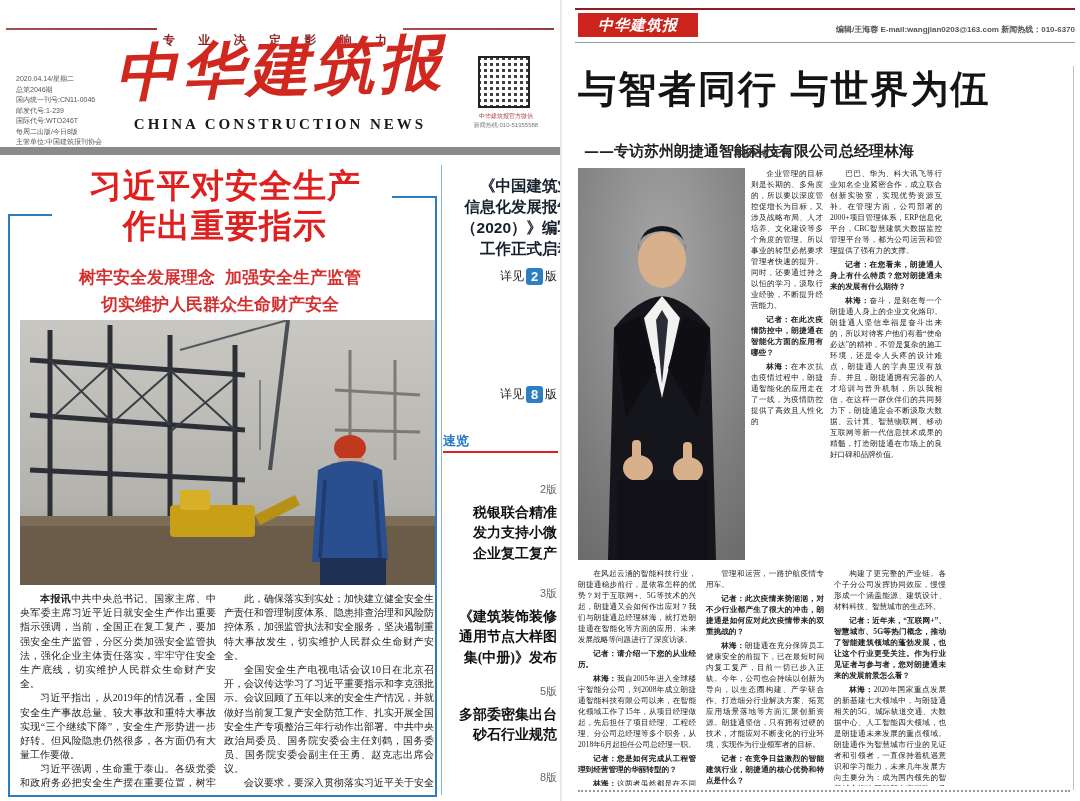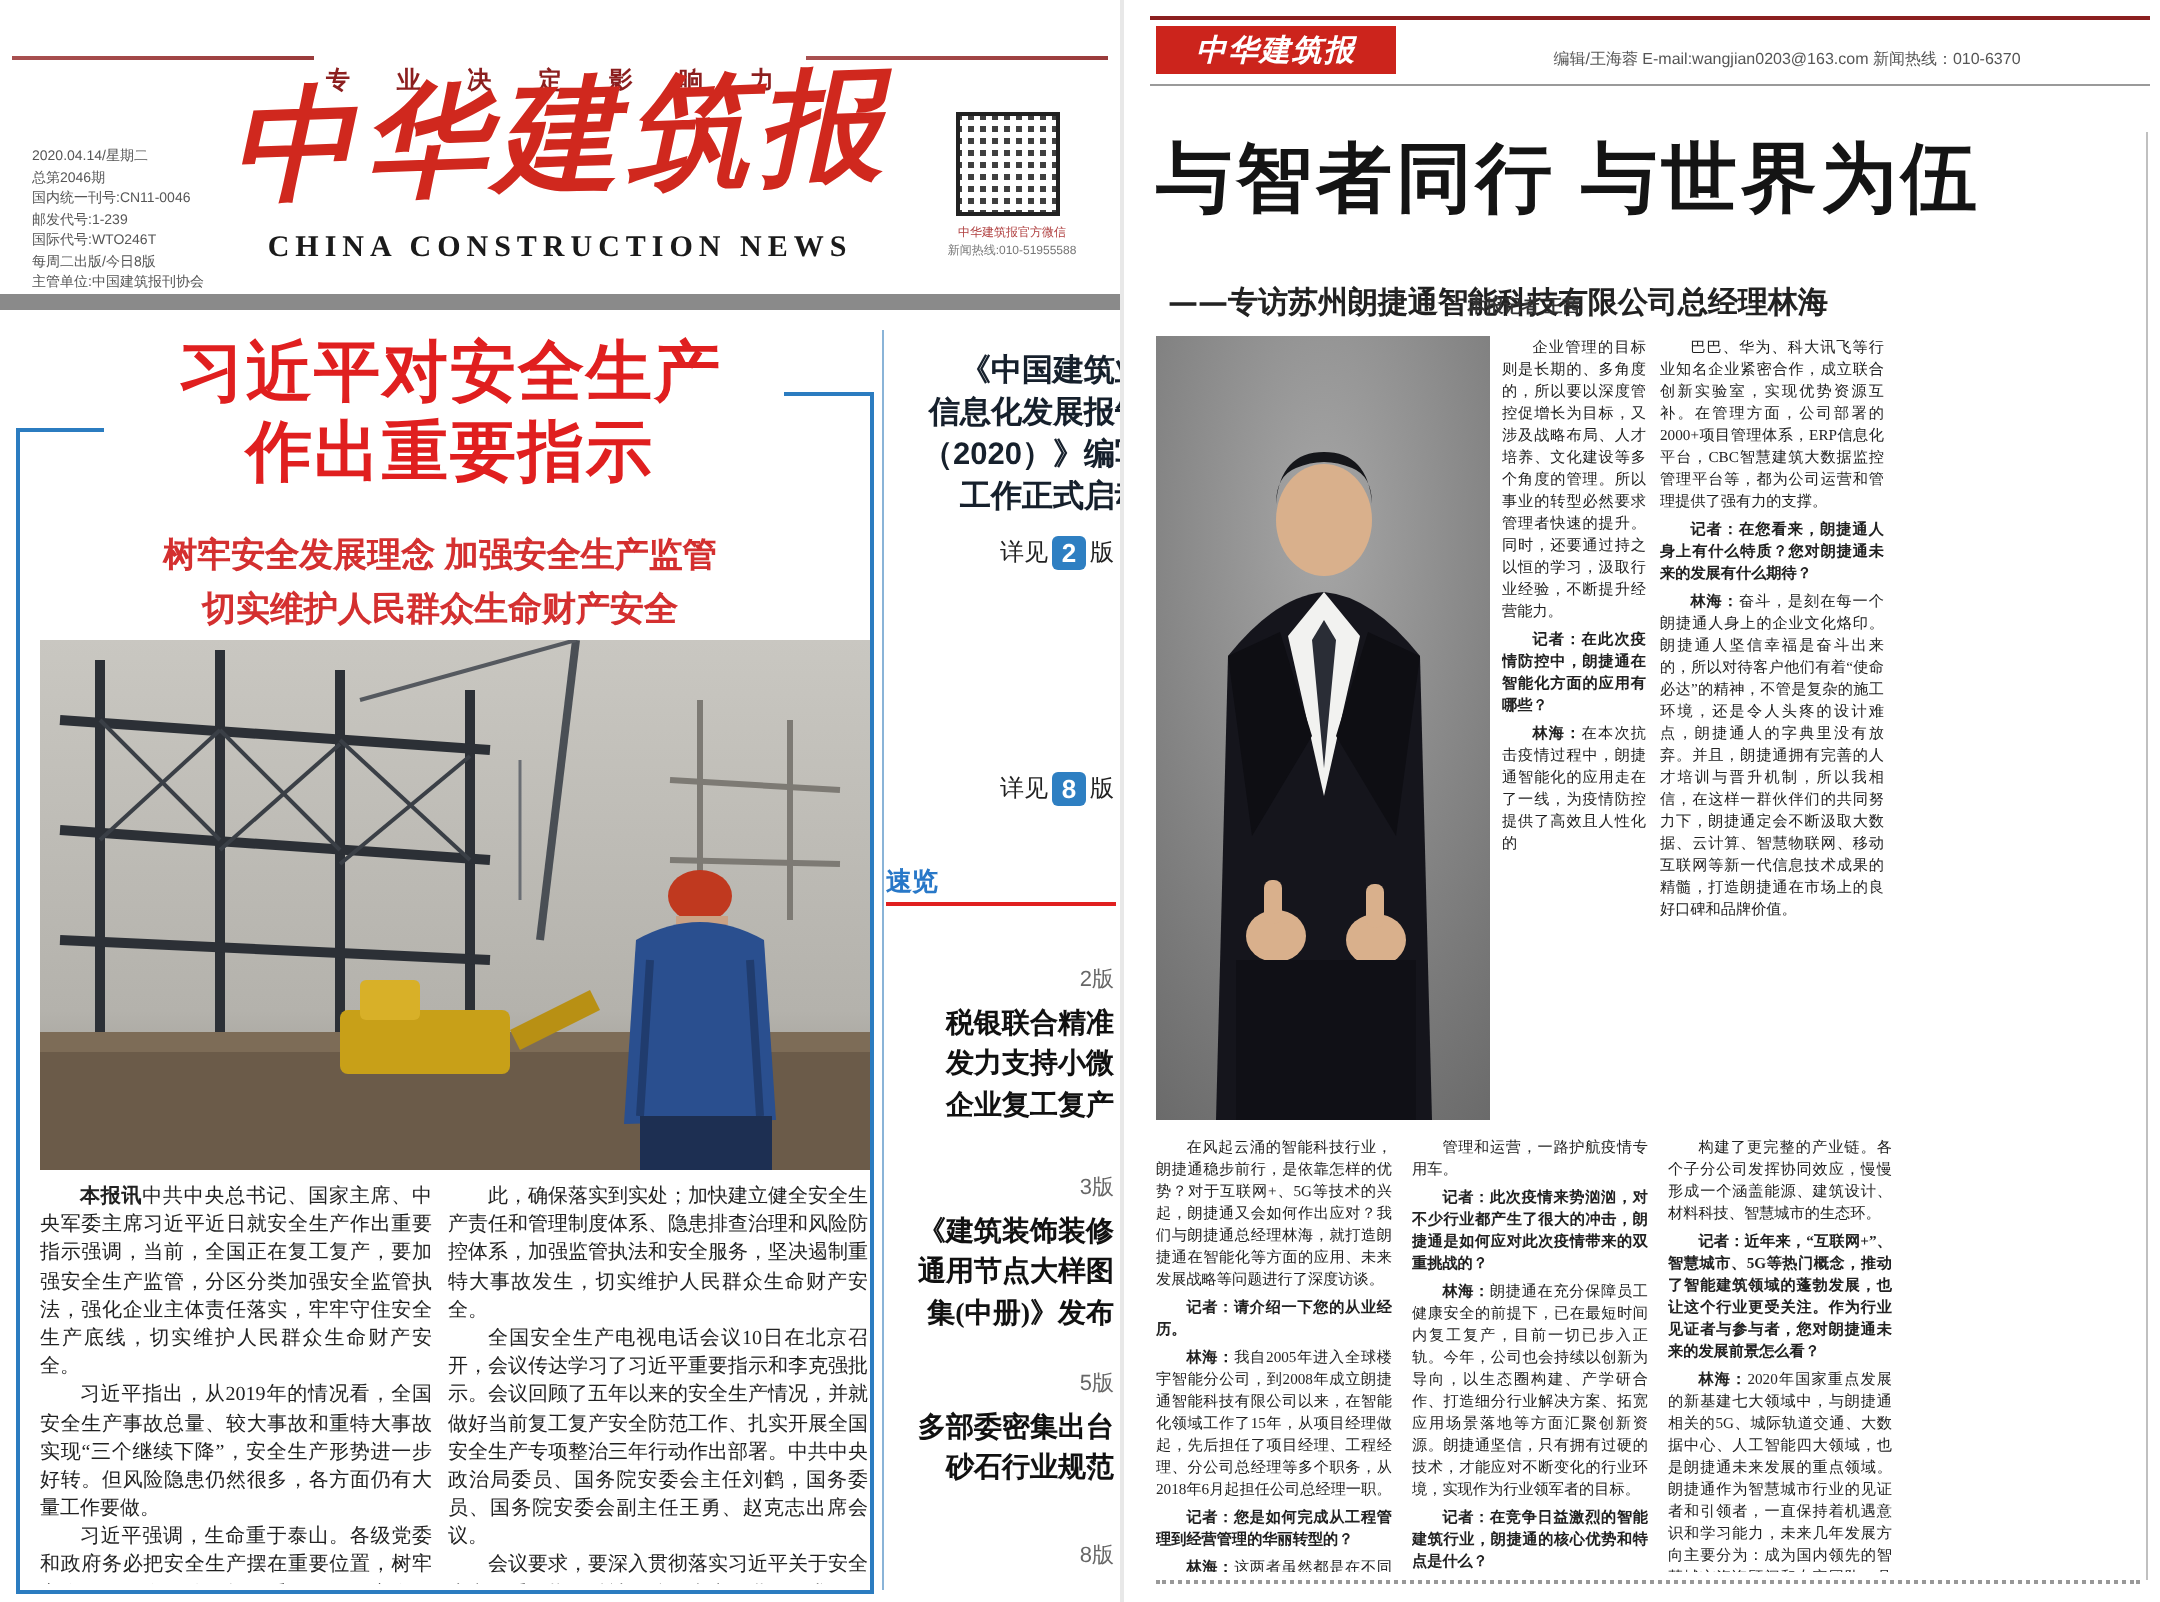--- a/index.html
+++ b/index.html
@@ -26,21 +26,21 @@
       background-blend-mode:screen;outline:2px solid #222;outline-offset:-2px;}
   .qr-cap1{left:466px;top:112px;width:80px;font-size:6px;color:#b04040;text-align:center;}
   .qr-cap2{left:466px;top:121px;width:80px;font-size:6px;color:#777;text-align:center;}
   .gray-bar{left:0;top:147px;width:560px;height:8px;background:#8a8a8a;}
   
   .bframe{background:#2b7cc0;}
   
   .hl{left:30px;top:166px;width:390px;text-align:center;color:#e01f1f;font-weight:bold;
       font-size:33px;line-height:1.22;letter-spacing:1px;}
   .sub1{left:20px;top:266px;width:400px;text-align:center;color:#d43030;font-weight:bold;
-        font-family:Liberation Sans, sans-serif;font-size:17px;}
+        font-family:Liberation Mono, monospace;font-size:17px;}
   .sub2{left:20px;top:293px;width:400px;text-align:center;color:#d43030;font-weight:bold;
         font-family:"DejaVu Serif",serif;font-size:17px;}
   
   .bodycol{font-family:Liberation Serif, serif;font-size:10px;line-height:1.42;color:#222;
            text-align:justify;overflow:hidden;}
   .bodycol p{margin:0;text-indent:2em;}
   .smallcol{font-family:"Liberation Serif",serif;font-size:7.6px;line-height:1.45;color:#222;
             text-align:justify;overflow:hidden;}
   .smallcol p{margin:0 0 3px 0;text-indent:2em;}
   .smallcol p.q{font-weight:bold;}
@@ -55,21 +55,21 @@
   .quick-title{left:443px;top:432px;width:60px;color:#2878c8;font-weight:bold;font-size:13px;}
   .quick-rule{left:443px;top:451px;width:115px;height:2px;background:#e02020;}
   .q-page{left:443px;width:114px;text-align:right;color:#666;font-size:11px;}
   .q-item{left:443px;width:114px;text-align:right;font-family:"Liberation Serif",serif;
           font-weight:bold;color:#111;font-size:14px;line-height:1.45;}
   
   .rp-topline{left:13px;top:8px;width:500px;height:2px;background:#8b1f1f;}
   .rp-logobox{left:16px;top:13px;width:120px;height:24px;background:#cc241c;color:#fff;
               font-family:"DejaVu Serif",serif;font-style:italic;font-weight:bold;font-size:15px;
               text-align:center;line-height:24px;letter-spacing:1px;}
-  .rp-meta{left:150px;top:24px;width:363px;text-align:center;font-size:8px;color:#555;}
+  .rp-meta{left:150px;top:24px;width:363px;text-align:right;font-size:8px;color:#555;font-weight:bold;}
   .rp-grayline{left:13px;top:42px;width:500px;height:1px;background:#9a9a9a;}
   .rp-headline{left:16px;top:64px;width:500px;font-size:38px;font-weight:bold;color:#141414;letter-spacing:2px;}
   .rp-deck{left:22px;top:122px;width:480px;font-family:"DejaVu Serif",serif;font-weight:bold;
            font-size:15px;color:#222;margin-top:20px;}
   .rp-byline{left:120px;top:147px;width:160px;text-align:center;font-size:9px;font-weight:bold;color:#333;}
   .rp-edge{left:511px;top:66px;width:1px;height:724px;background:#c0c0c0;}
   .pullquote{left:390px;top:392px;width:118px;font-family:"Liberation Serif",serif;font-weight:bold;
              font-size:13.5px;line-height:1.62;color:#111;text-align:justify;text-indent:2em;}
   .dotline{left:16px;top:790px;width:492px;border-top:2px dotted #999;}
 </style>

